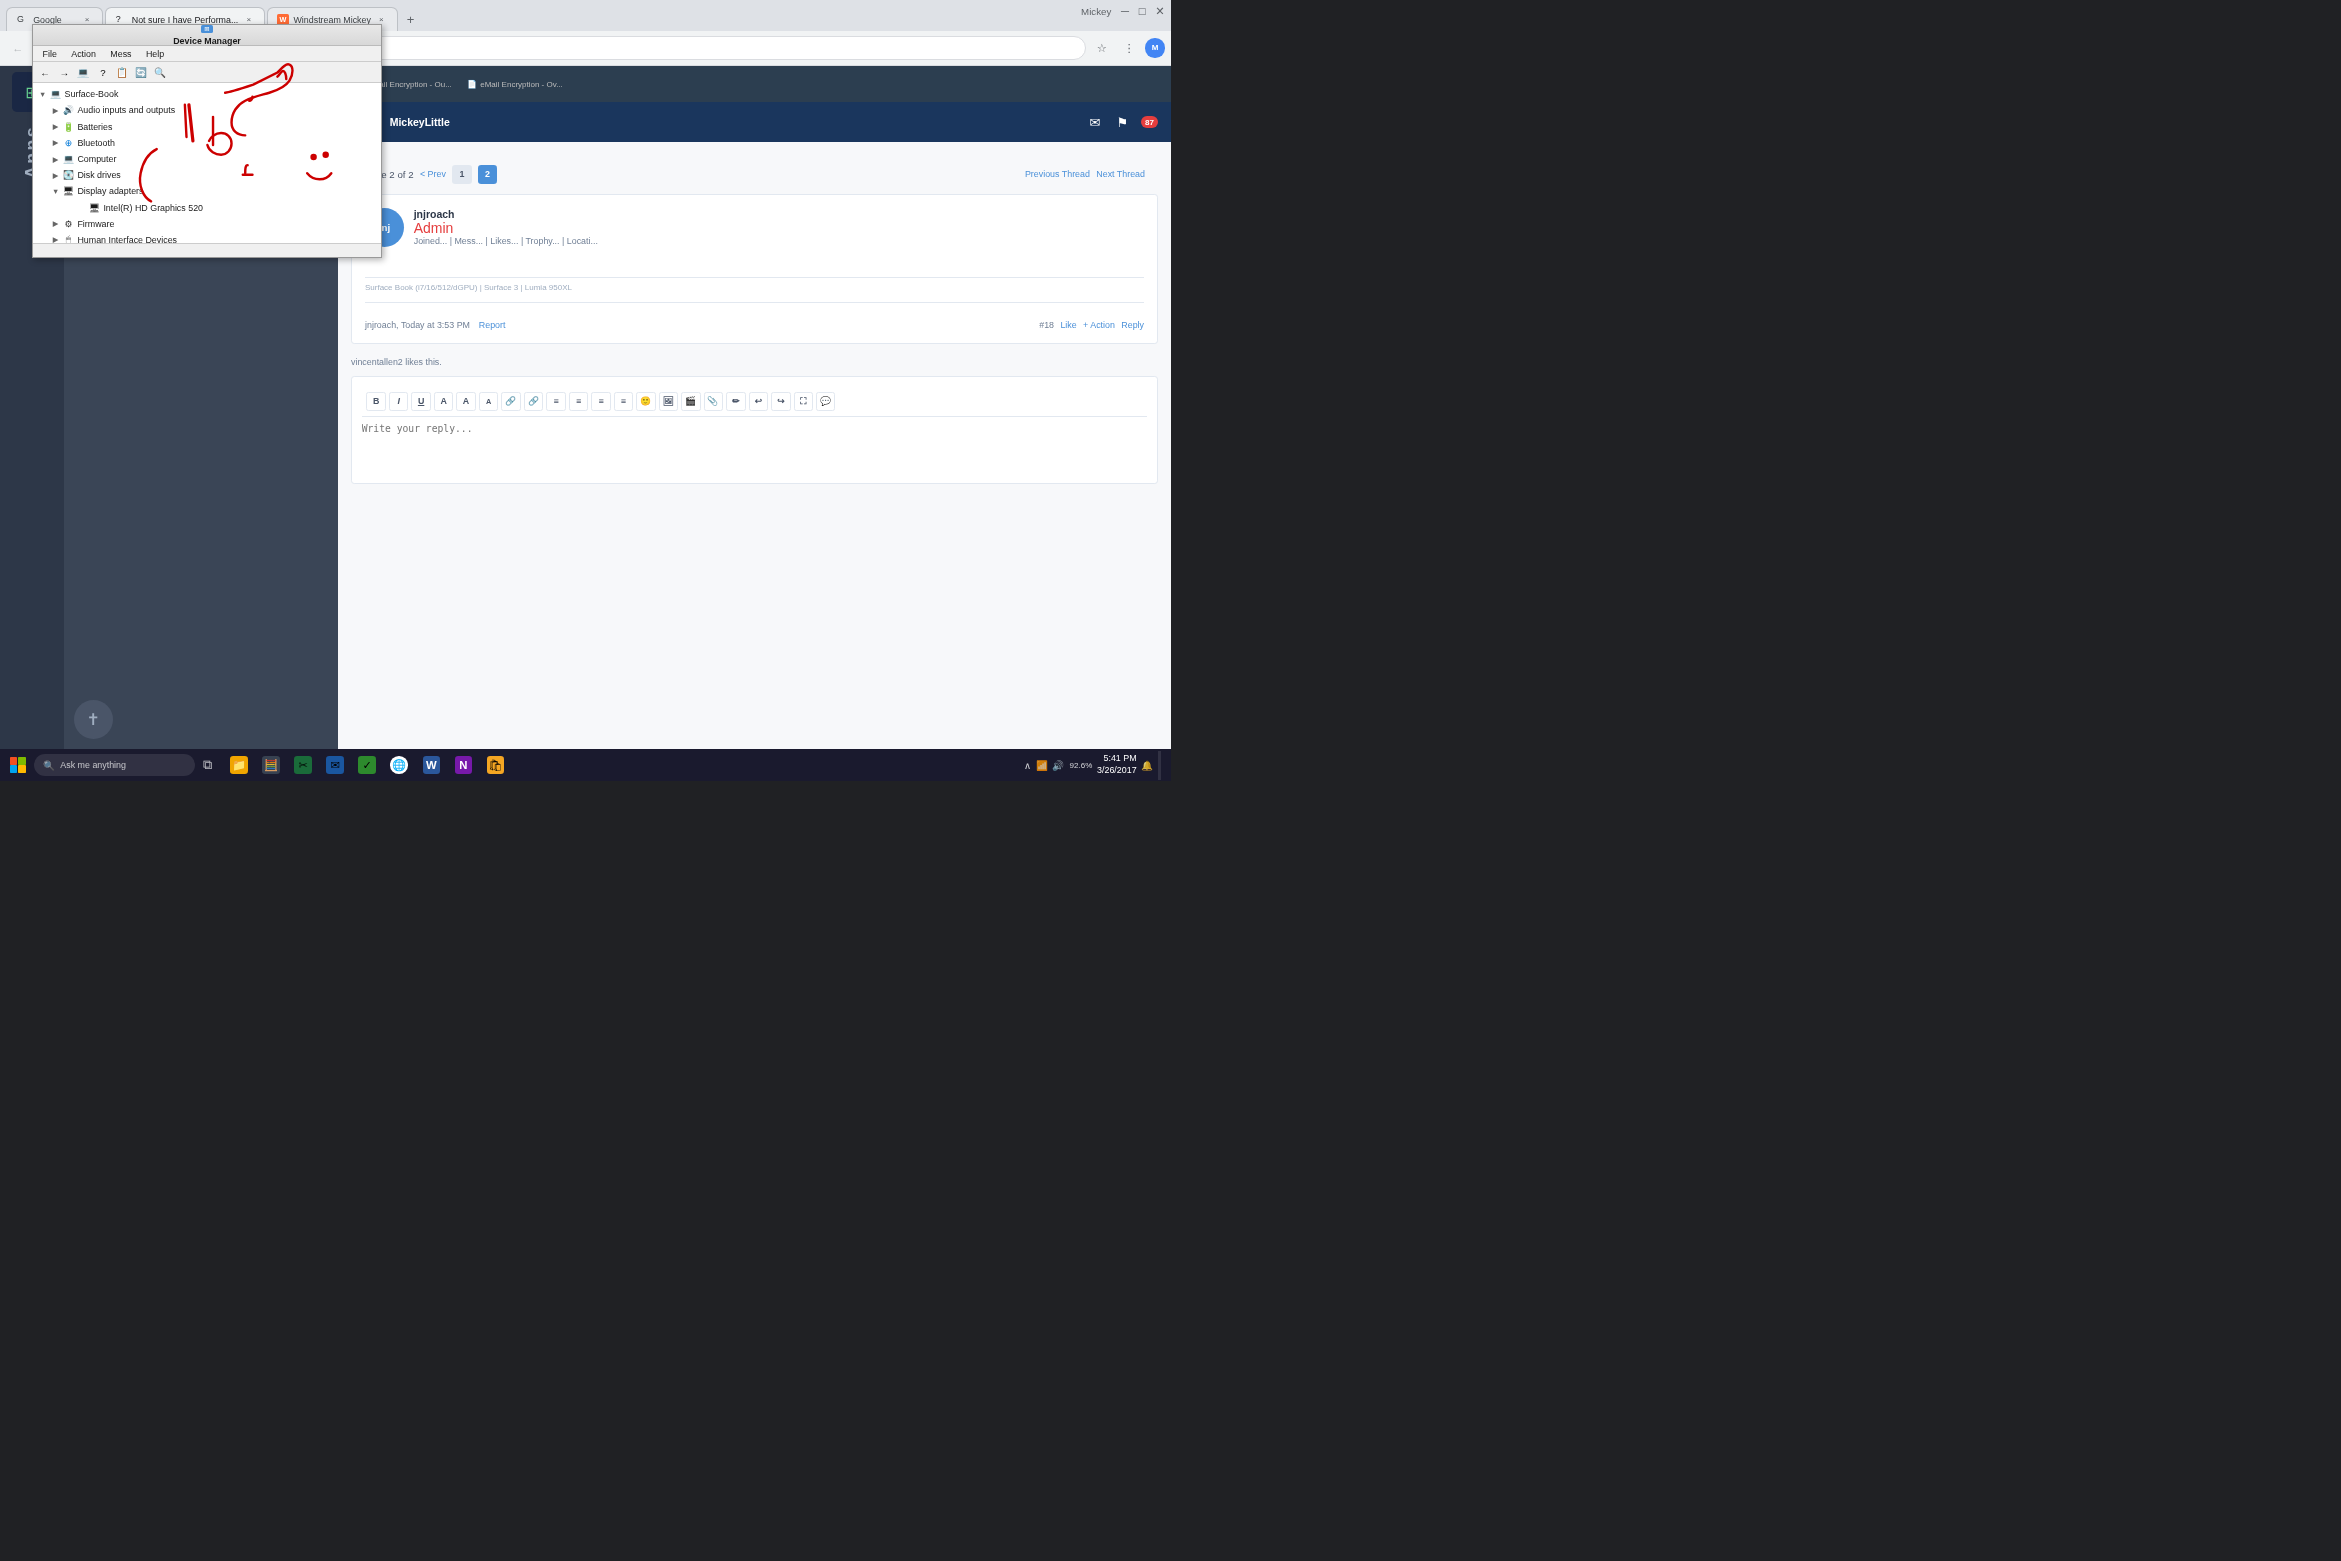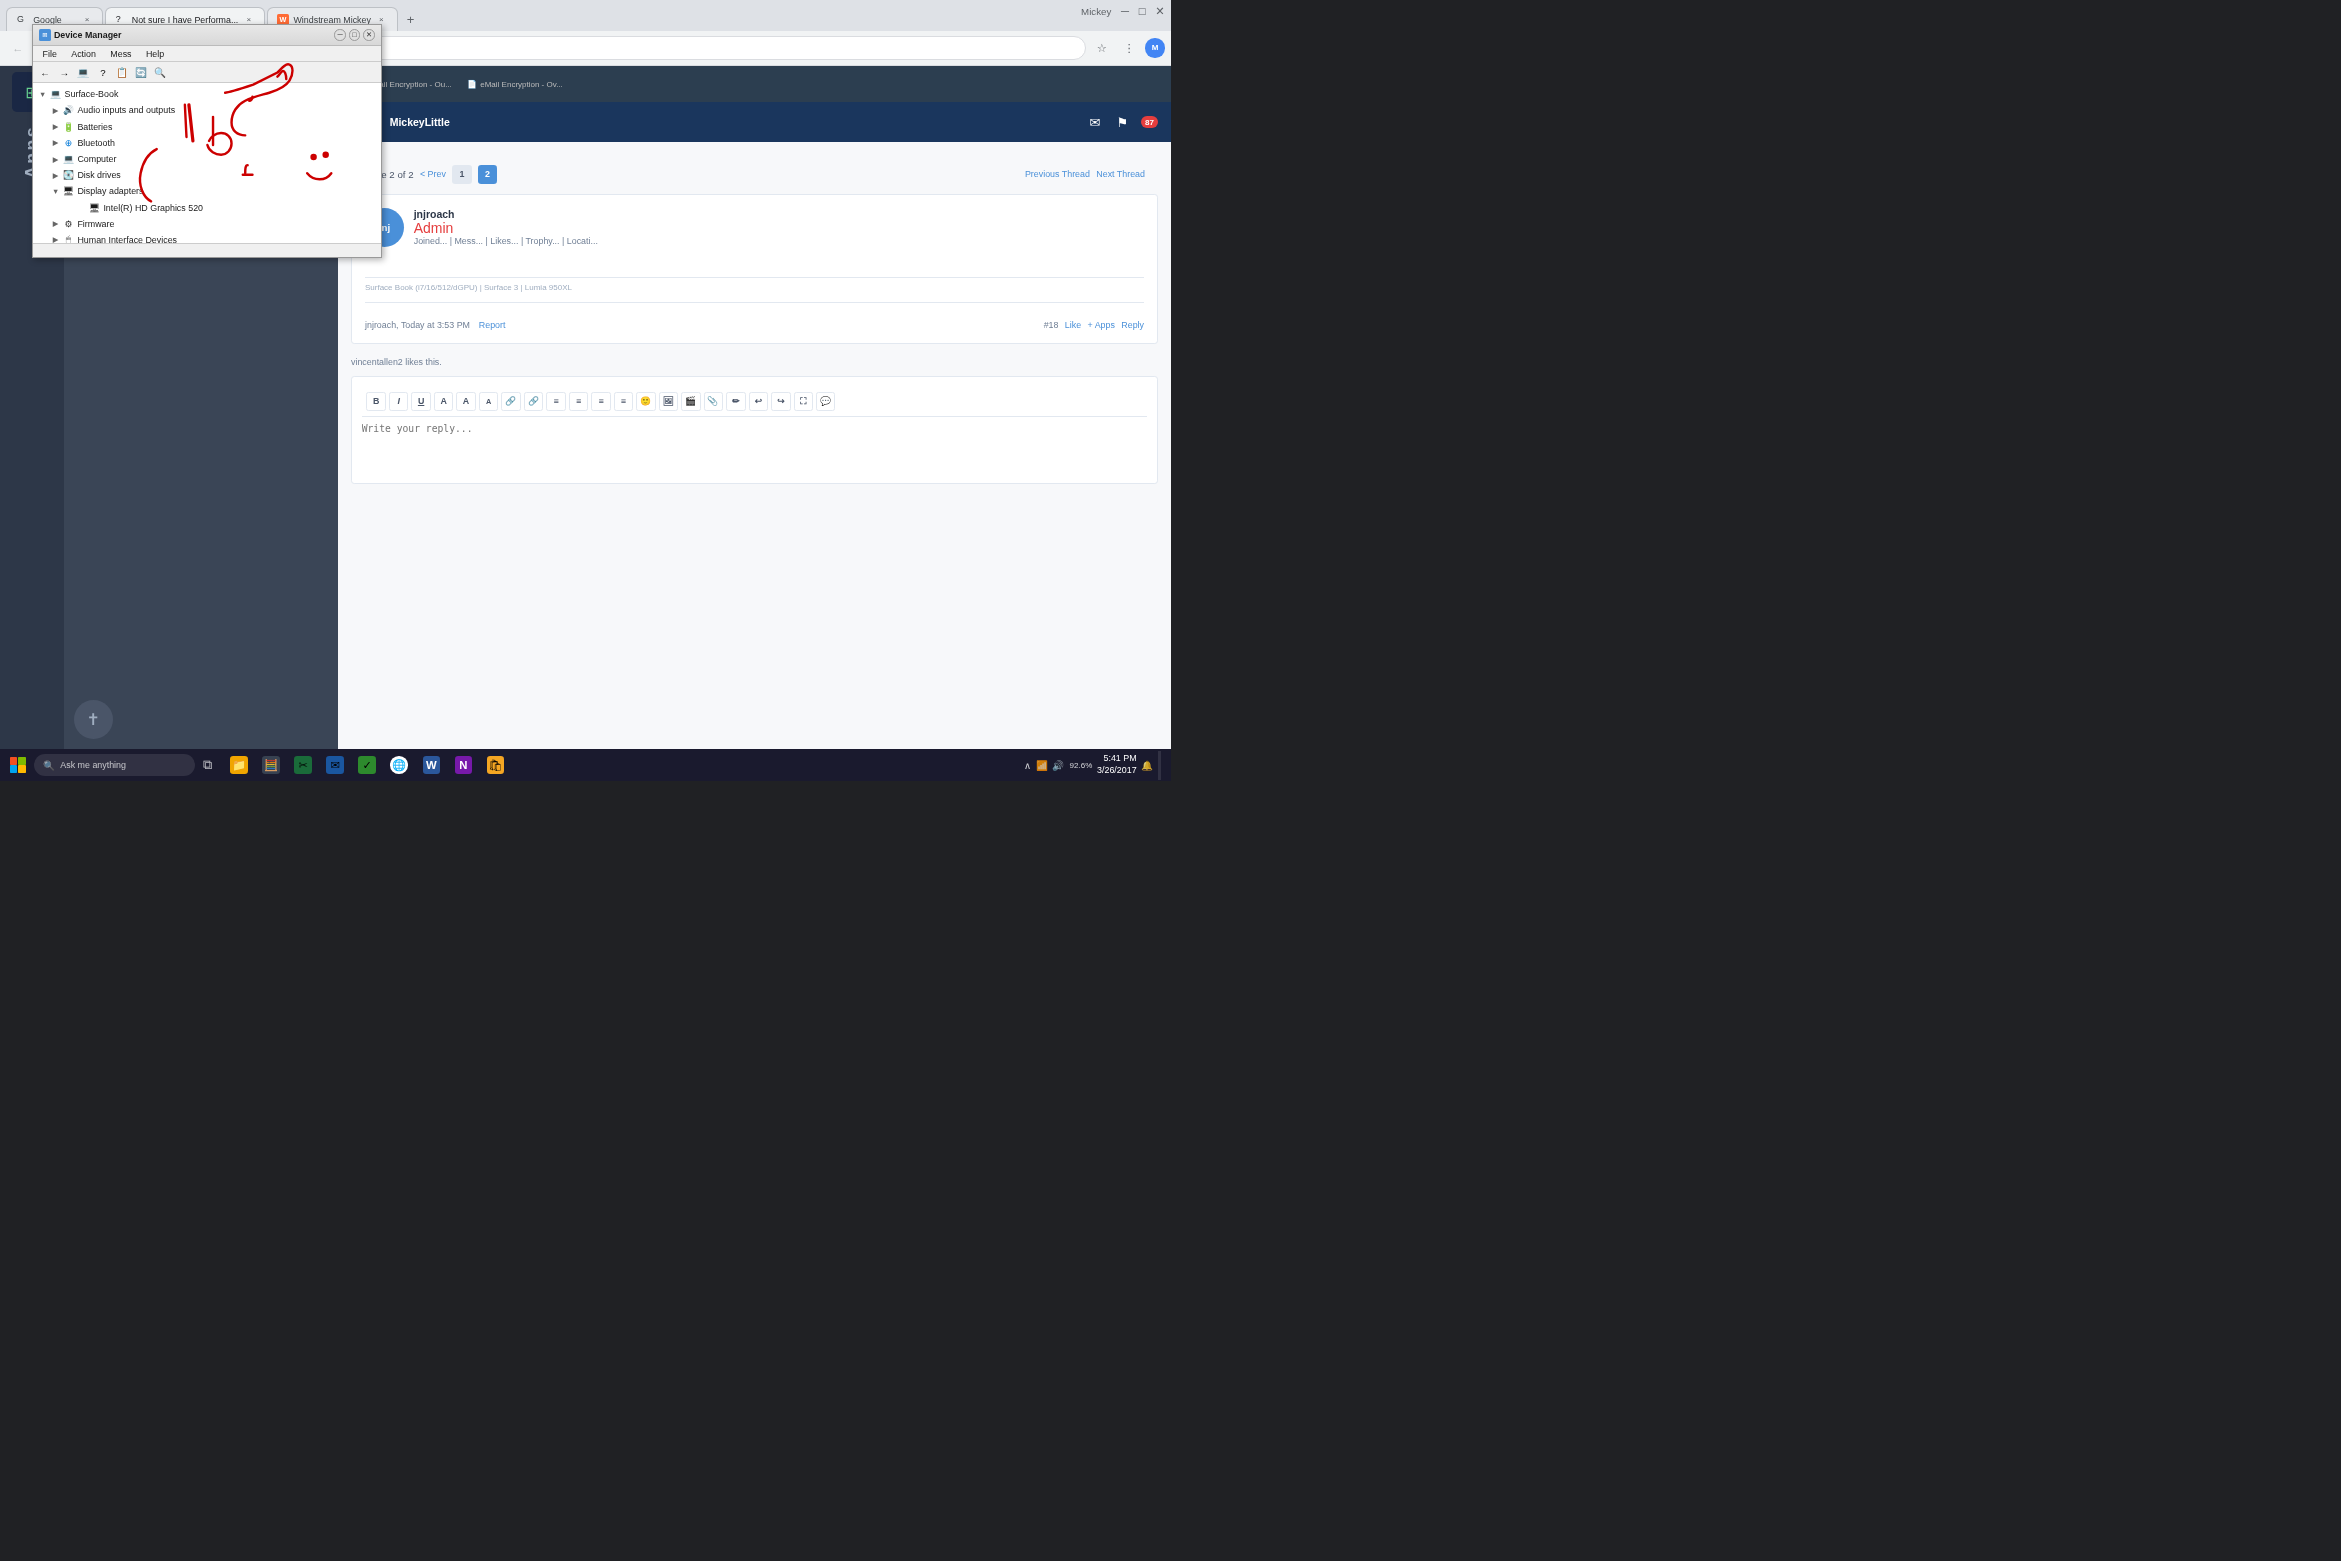--- a/index.html
+++ b/index.html
@@ -411,20 +411,21 @@
 
     .dm-titlebar {
       height: 21px;
       background: linear-gradient(to bottom, #e8e8e8, #d8d8d8);
       display: flex;
       align-items: center;
       padding: 0 6.4px;
       gap: 3.2px;
       border-bottom: 0.8px solid #bbb;
       flex-shrink: 0;
+      flex-direction: column;
     }
 
     .dm-title-icon {
       width: 11.3px;
       height: 11.3px;
       background: #4a90d9;
       border-radius: 1.6px;
       display: flex;
       align-items: center;
       justify-content: center;
@@ -803,21 +804,21 @@
             <div class="post-signature">Surface Book (i7/16/512/dGPU) | Surface 3 | Lumia 950XL</div>
             <div class="post-footer">
               <span>
                 <span>jnjroach</span>, 
                 <span>Today at 3:53 PM</span>
                 <span class="post-action-btn" style="margin-left:6.4px;">Report</span>
               </span>
               <div class="post-actions">
                 <span>#18</span>
                 <span class="post-action-btn">Like</span>
-                <span class="post-action-btn">+ Apps</span>
+                <span class="post-action-btn">+ Action</span>
                 <span class="post-action-btn">Reply</span>
               </div>
             </div>
           </div>
 
           <div style="padding:3.2px 0;font-size:8.9px;color:#718096;">
             <span>vincentallen2 likes this.</span>
           </div>
 
           <div class="reply-editor">

